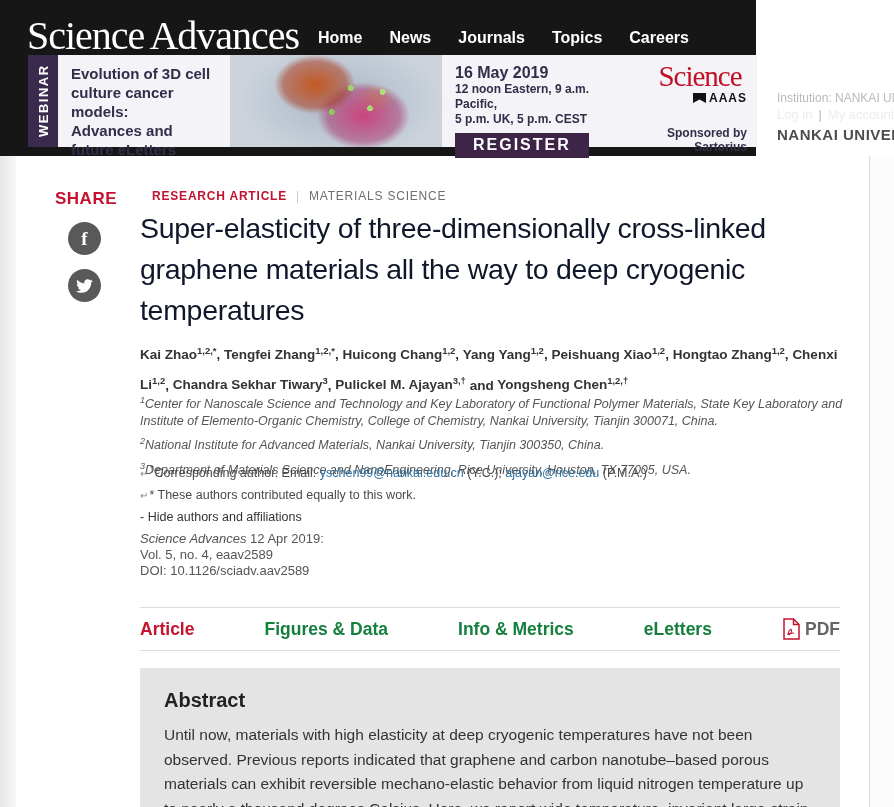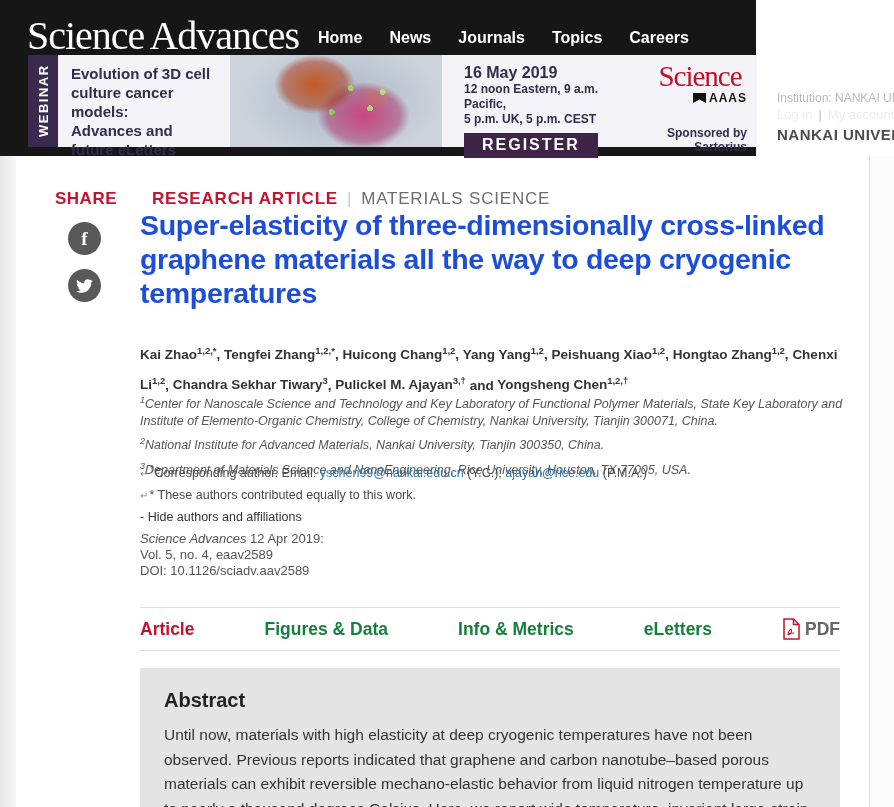--- a/index.html
+++ b/index.html
@@ -36,21 +36,21 @@
     background:
       radial-gradient(circle 3px at 57% 36%, #9fd36a 97%, transparent),
       radial-gradient(circle 3px at 66% 58%, #a8d773 97%, transparent),
       radial-gradient(circle 3px at 48% 62%, #8fc95e 97%, transparent),
       radial-gradient(circle 3px at 72% 40%, #b4dd80 97%, transparent),
       radial-gradient(ellipse 52px 38px at 40% 32%, rgba(196,84,26,.95), rgba(170,62,34,.55) 60%, transparent 78%),
       radial-gradient(ellipse 58px 42px at 63% 66%, rgba(203,63,122,.95), rgba(168,48,106,.5) 62%, transparent 80%),
       radial-gradient(ellipse 26px 20px at 68% 48%, rgba(226,196,96,.85), transparent 75%),
       radial-gradient(ellipse 120px 70px at 52% 50%, #a9b6c4, #ccd3dc 85%),
       #d4d9e1; }
-  .banner-sched { width:190px; padding:8px 0 0 22px; color:#332d4a; }
+  .banner-sched { width:190px; padding:8px 0 0 13px; color:#332d4a; }
   .banner-date { font-size:16px; font-weight:bold; line-height:19px; }
   .banner-time { font-size:12px; font-weight:bold; line-height:15px; }
   .register-btn { display:inline-block; margin-top:6px; background:#3e2547; color:#fff;
                   font-size:16px; font-weight:bold; letter-spacing:2px;
                   padding:3px 18px 4px 18px; cursor:pointer; }
   .banner-brand { margin-left:auto; width:104px; padding:6px 10px 0 0; text-align:center; }
   .science-logo { font-family:"Liberation Serif", serif; color:#c10f24;
                   font-size:29px; line-height:30px; letter-spacing:-1px; }
   .aaas-row { display:flex; align-items:center; justify-content:flex-end; gap:3px;
               font-size:12px; font-weight:bold; color:#111; letter-spacing:1px; }
@@ -64,27 +64,27 @@
 
   
   .share-label { position:absolute; left:55px; top:189px; color:#c4122f;
                  font-size:17px; font-weight:bold; letter-spacing:.5px; }
   .share-circle { position:absolute; left:68px; width:33px; height:33px; border-radius:50%;
                   background:#595959; display:flex; align-items:center; justify-content:center; cursor:pointer; }
   .share-fb { top:222px; color:#fff; font-family:"Liberation Serif", serif; font-size:19px; font-weight:bold; }
   .share-tw { top:269px; }
 
   
-  .kicker-row { position:absolute; left:140px; top:189px; font-size:17px; letter-spacing:.8px;padding-left:12px; }
+  .kicker-row { position:absolute; left:140px; top:189px; font-size:12px; letter-spacing:.8px;padding-left:12px; }
   .kicker { color:#c4122f; font-weight:bold; }
   .kicker-sep { color:#c9c9c9; margin:0 9px; font-weight:normal; }
   .section-label { color:#6e6e6e; }
 
   .article-title { position:absolute; left:140px; top:208px; width:712px;
-                   font-size:28.5px; line-height:34px; color:#1d4ed8; font-weight:700; letter-spacing:-.3px; }
+                   font-size:28.5px; line-height:41px; color:#0f172a; font-weight:400; letter-spacing:-.3px; }
 
   .authors { position:absolute; left:140px; top:337px; width:718px;
              font-size:13.5px; font-weight:bold; color:#333; line-height:26px; }
   .authors sup { font-size:9.5px; font-weight:bold; }
   .authors .author { cursor:pointer; }
 
   .affiliations { position:absolute; left:140px; top:392px; width:718px;
                   color:#555; font-size:12.5px; line-height:16.5px; }
   .affiliation { margin-bottom:4px; font-style:italic; }
   .affiliation sup { font-size:9px; font-style:italic; }

